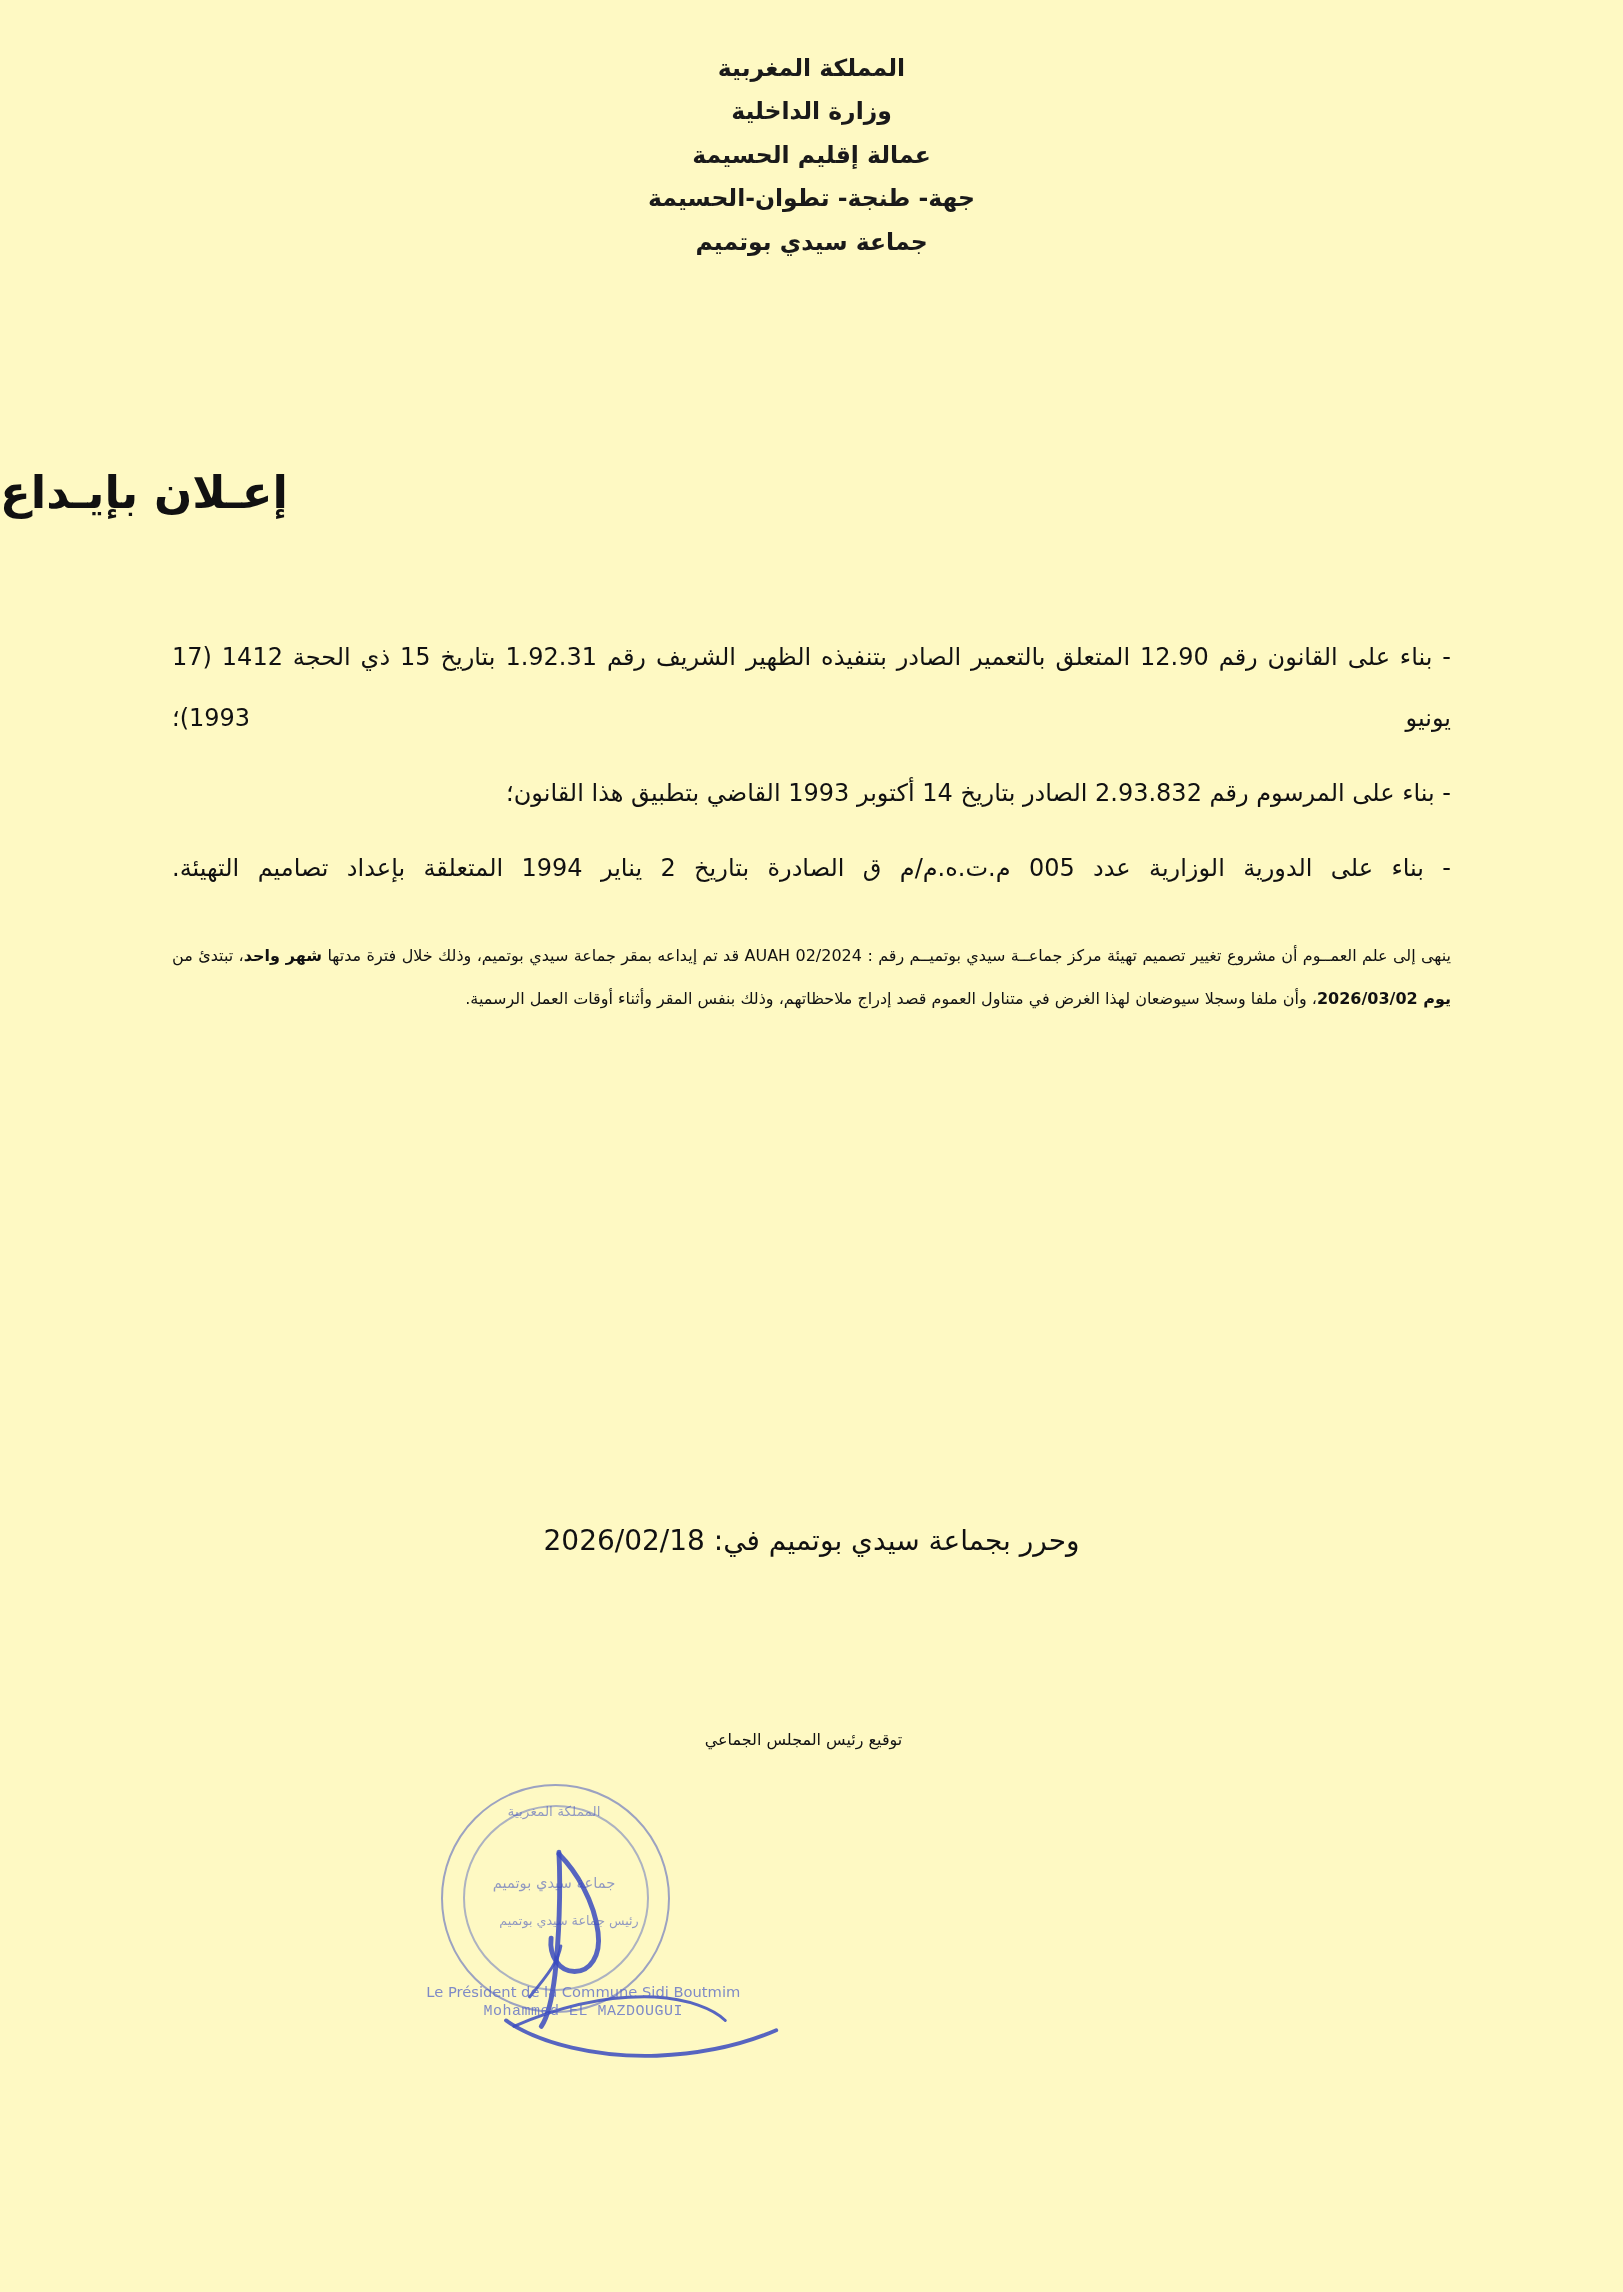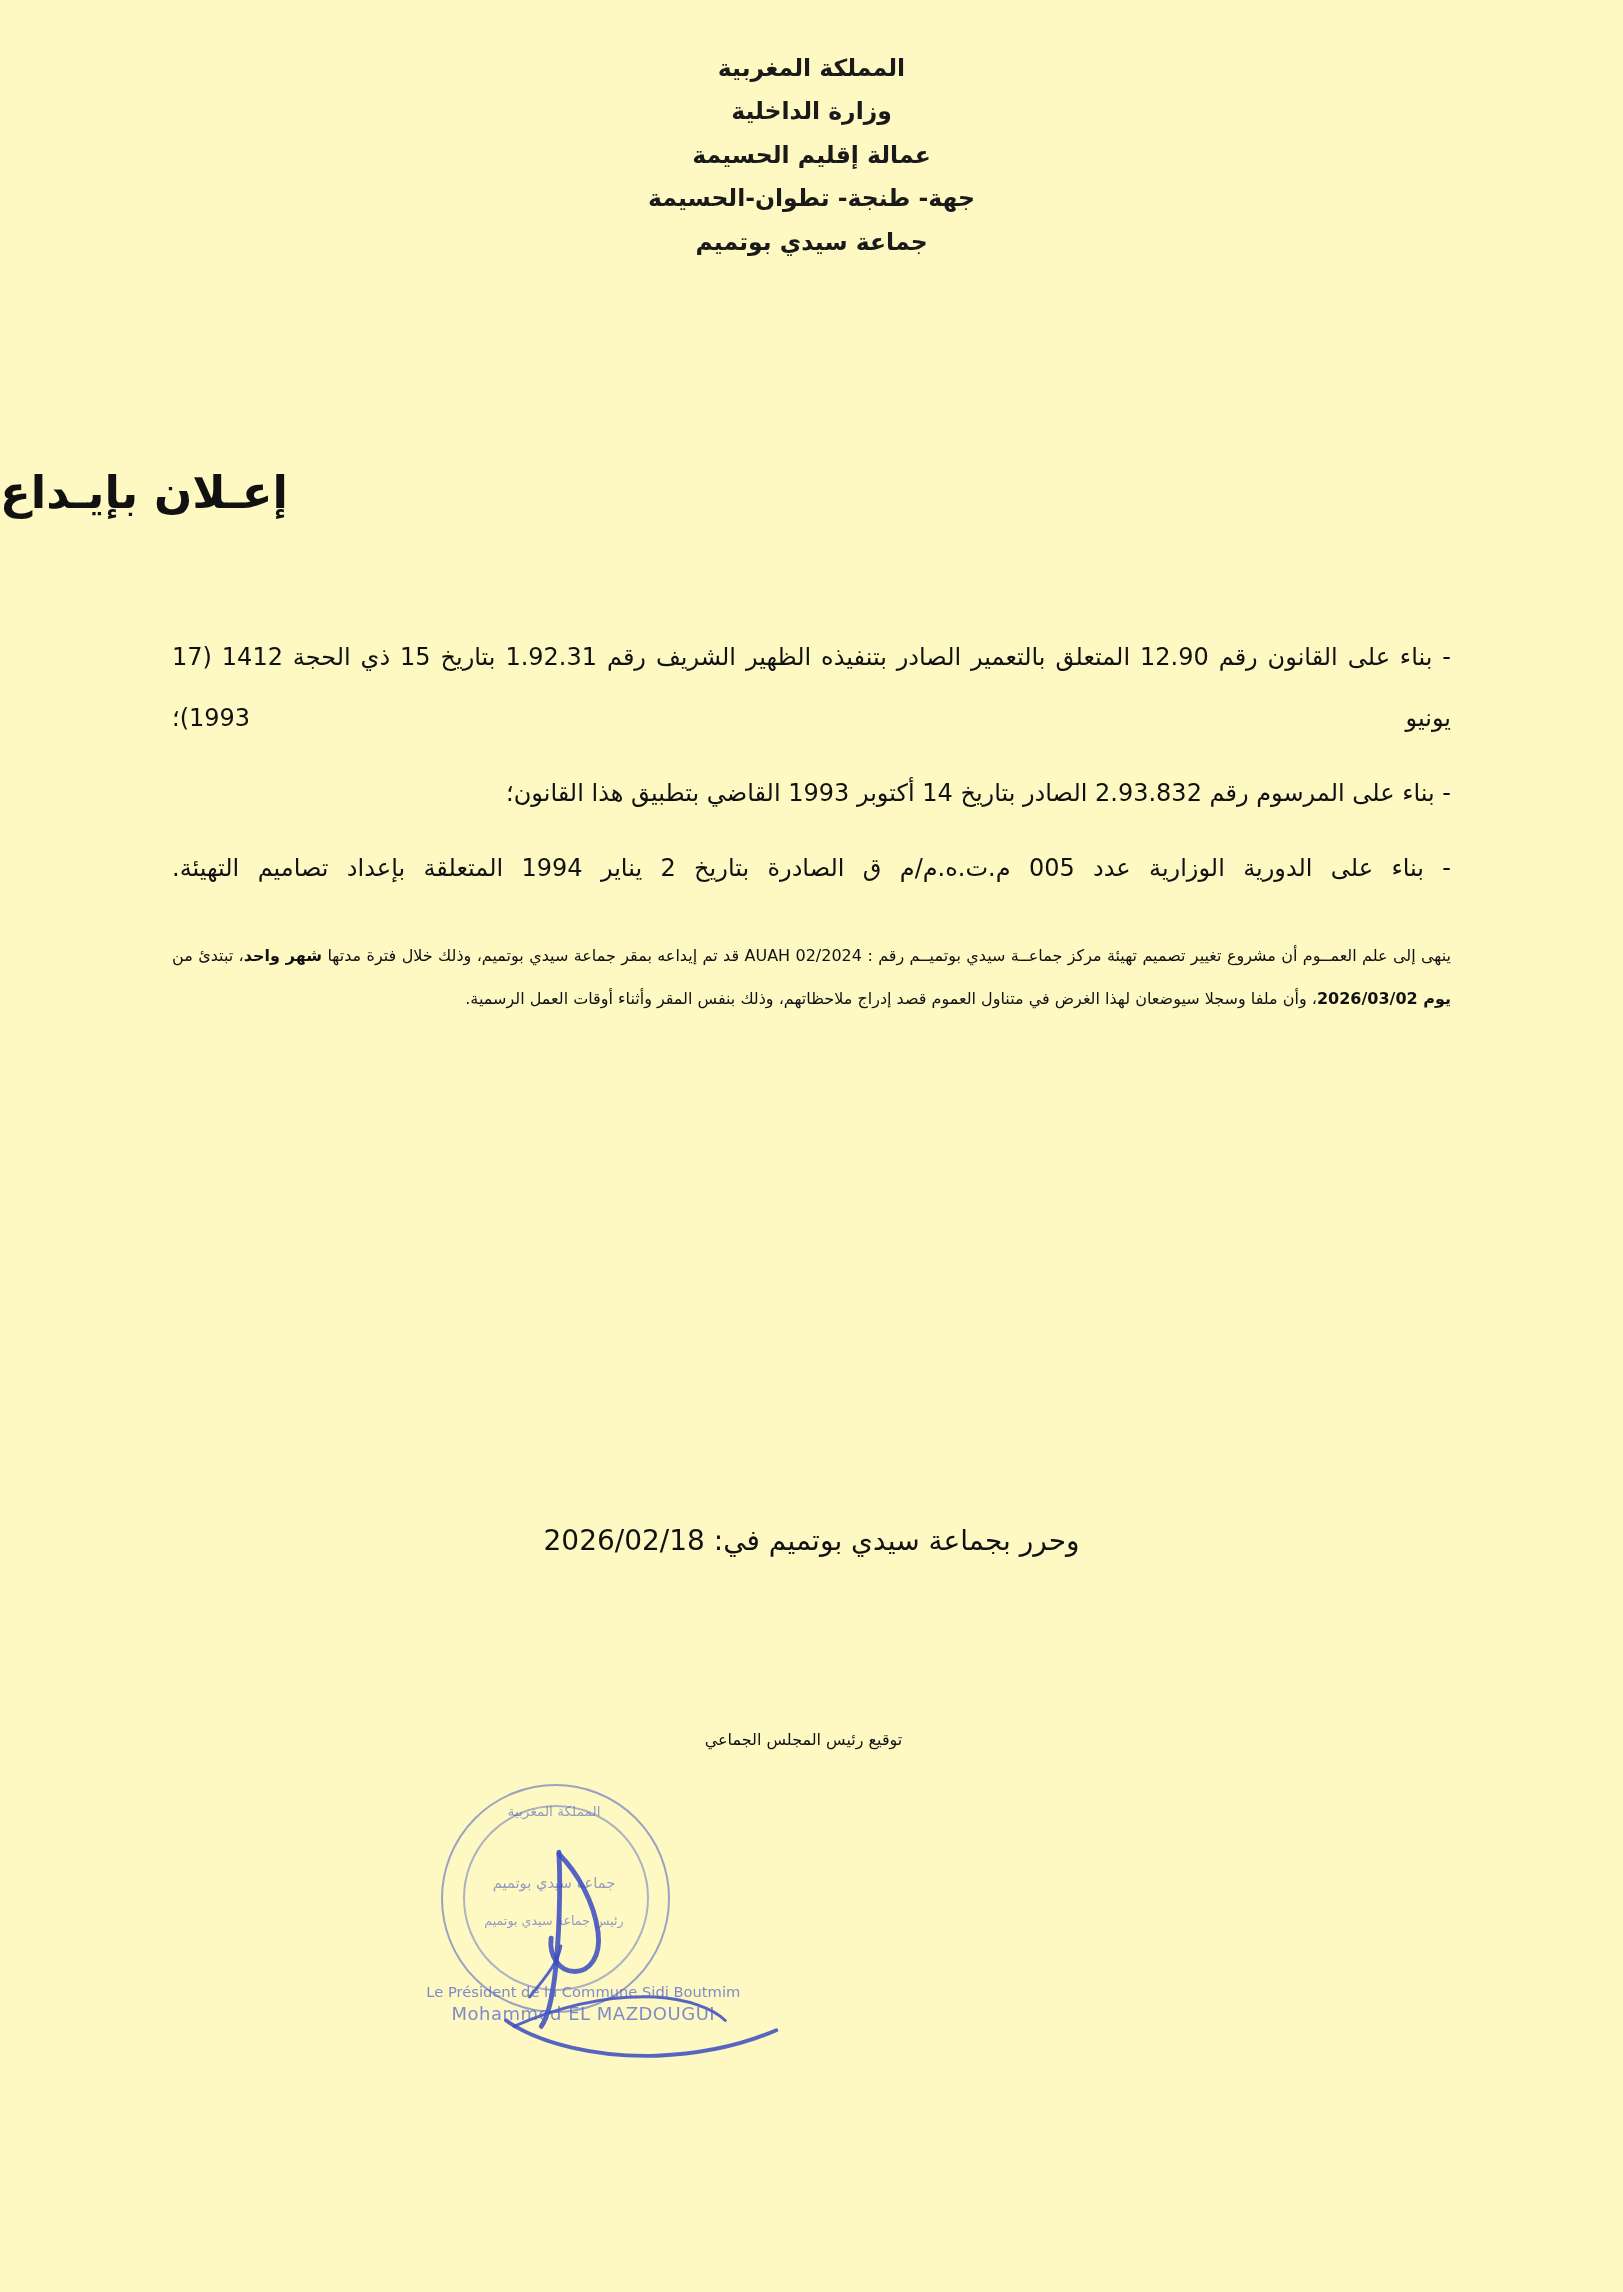--- a/index.html
+++ b/index.html
@@ -163,36 +163,38 @@
     position: absolute;
     top: 147px;
     left: 34px;
     width: 216px;
     text-align: center;
     font-size: 12.7px;
     color: #4a5bbf;
     opacity: .6;
     direction: rtl;
     line-height: 1.5;
+    padding-left: 15px;
   }
   .stamp-fr {
     position: absolute;
     top: 218px;
     left: 9.8px;
     width: 323px;
     text-align: center;
     font-size: 14.7px;
     color: #5566c8;
     opacity: .75;
     direction: ltr;
     line-height: 1.35;
   }
   .stamp-fr .name {
-    font-size: 18px;
+    font-size: 15px;
     letter-spacing: 0.5px;
+    font-family: Liberation Mono, monospace;
   }
   .sig-svg {
     position: absolute;
     top: 0;
     left: 0;
   }
 </style>
 </head>
 <body>
 

